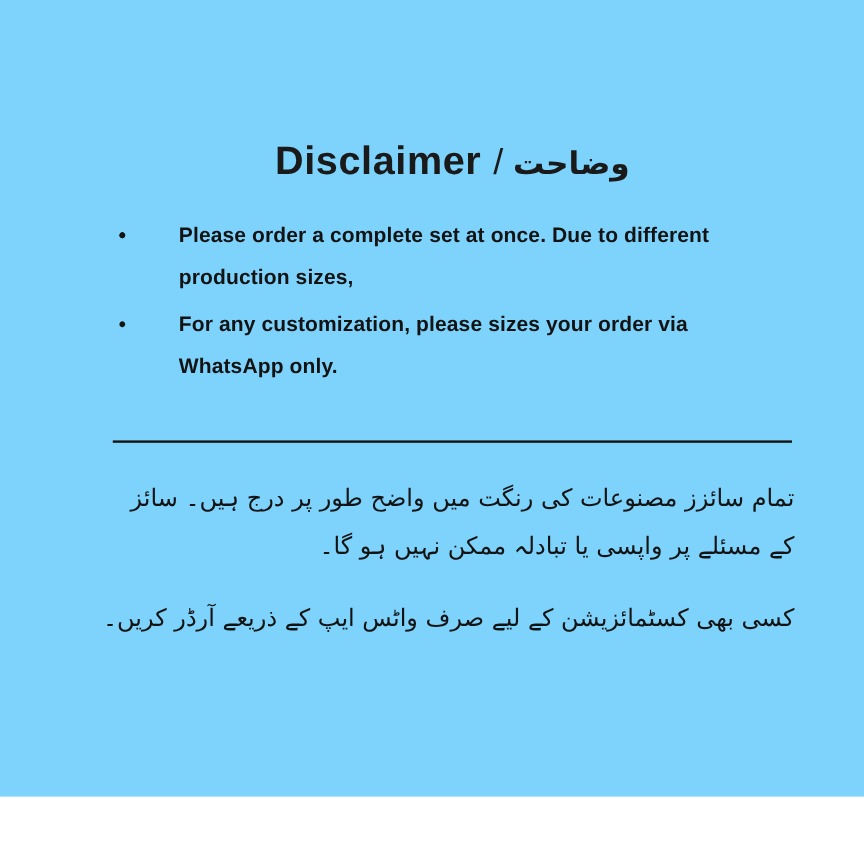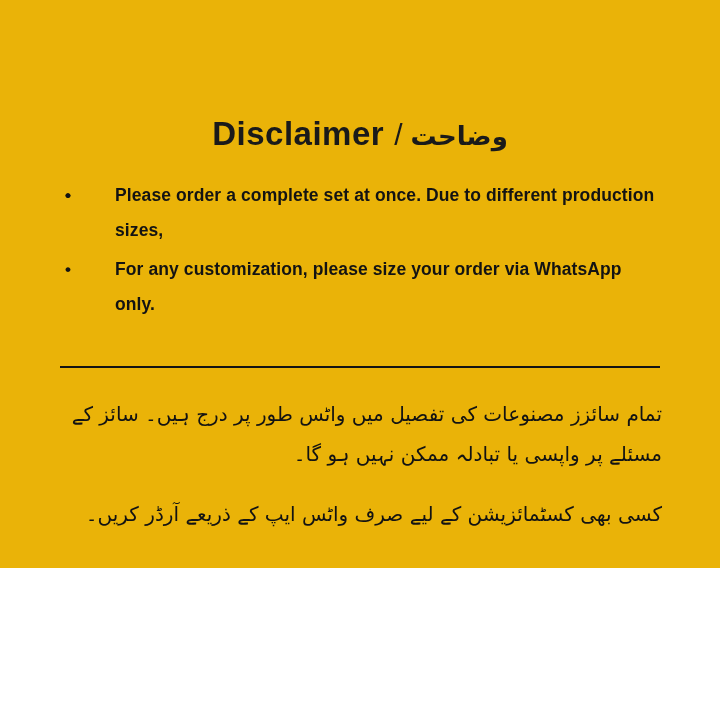--- a/index.html
+++ b/index.html
@@ -1,25 +1,26 @@
 <!DOCTYPE html>
 <html><head>
 <meta charset="utf-8">
 <style>
   * { margin: 0; padding: 0; box-sizing: border-box; }
   html, body { background: #ffffff; }
   .page {
     position: relative;
     width: 720px;
-    height: 568px;
+    height: 664px;
     margin: 0 auto;
-    background: #eab308;
+    background: #7dd3fc;
     color: #131313;
     font-family: "Liberation Sans", sans-serif;
     overflow: hidden;
+    padding-left: 34px;
   }
   
   .title {
     margin-top: 112px;
     text-align: center;
     font-weight: 600;
     color: #1a1a1a;
     line-height: 44px;
     white-space: nowrap;
   }
@@ -98,25 +99,25 @@
       <span class="bullet-marker">•</span>
     </div>
 
     <div class="bullet-item">
       <span class="bullet-marker">•</span>
       <span class="bullet-line first">Please order a complete set at once. Due to different production sizes,</span>
     </div>
 
     <div class="bullet-item">
       <span class="bullet-marker">•</span>
-      <span class="bullet-line first">For any customization, please size your order via WhatsApp only.</span>
+      <span class="bullet-line first">For any customization, please sizes your order via WhatsApp only.</span>
     </div>
 
   </div>
 
   <hr class="divider">
 
   <div class="urdu-section">
-    <div class="urdu-line">تمام سائزز مصنوعات کی تفصیل میں واٹس طور پر درج ہیں۔ سائز کے مسئلے پر واپسی یا تبادلہ ممکن نہیں ہو گا۔</div>
+    <div class="urdu-line">تمام سائزز مصنوعات کی رنگت میں واضح طور پر درج ہیں۔ سائز کے مسئلے پر واپسی یا تبادلہ ممکن نہیں ہو گا۔</div>
     <div class="urdu-line">کسی بھی کسٹمائزیشن کے لیے صرف واٹس ایپ کے ذریعے آرڈر کریں۔</div>
   </div>
 
 </div>
 
 </body></html>

